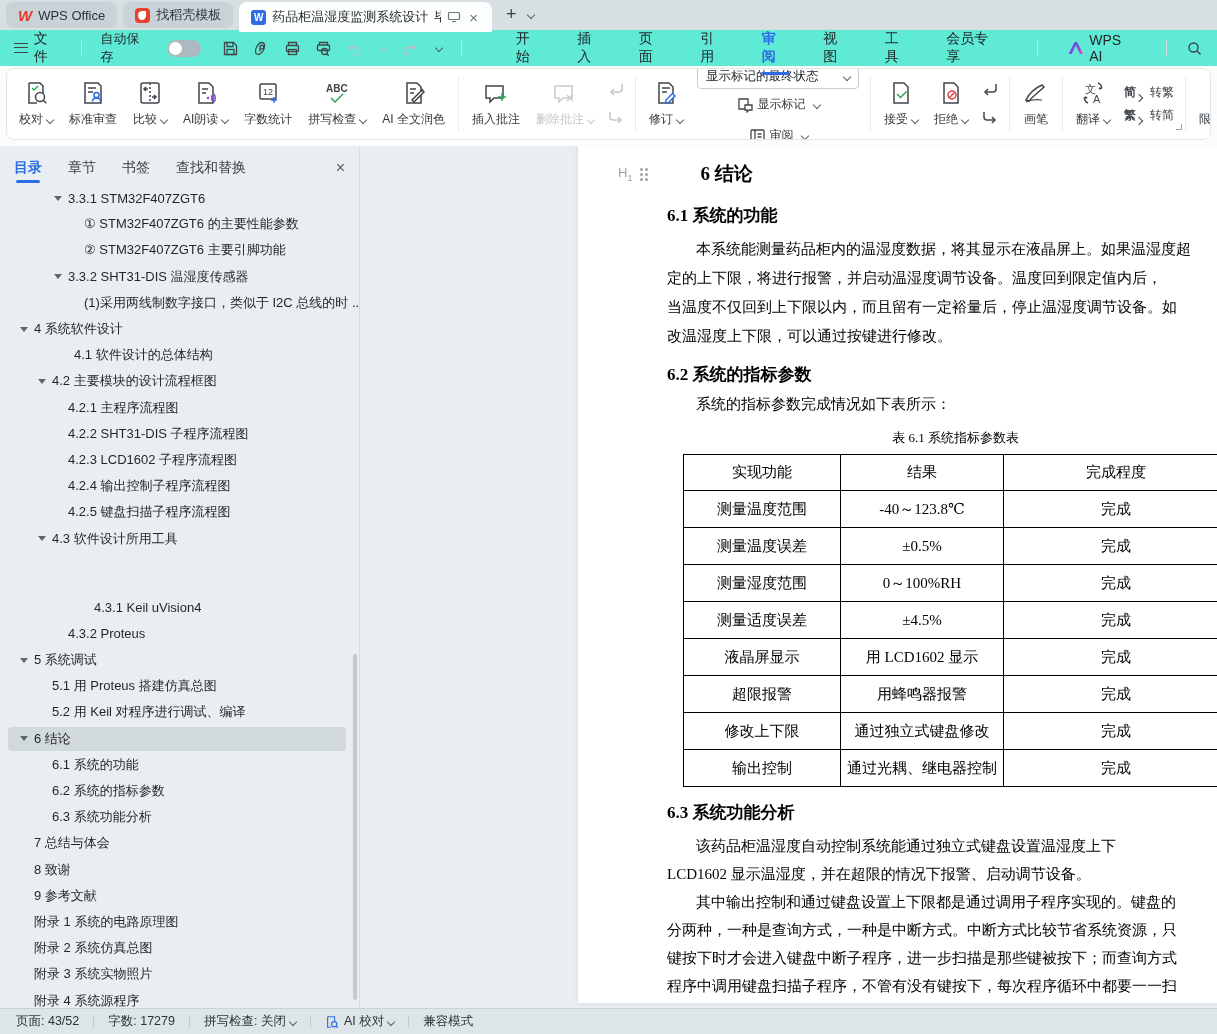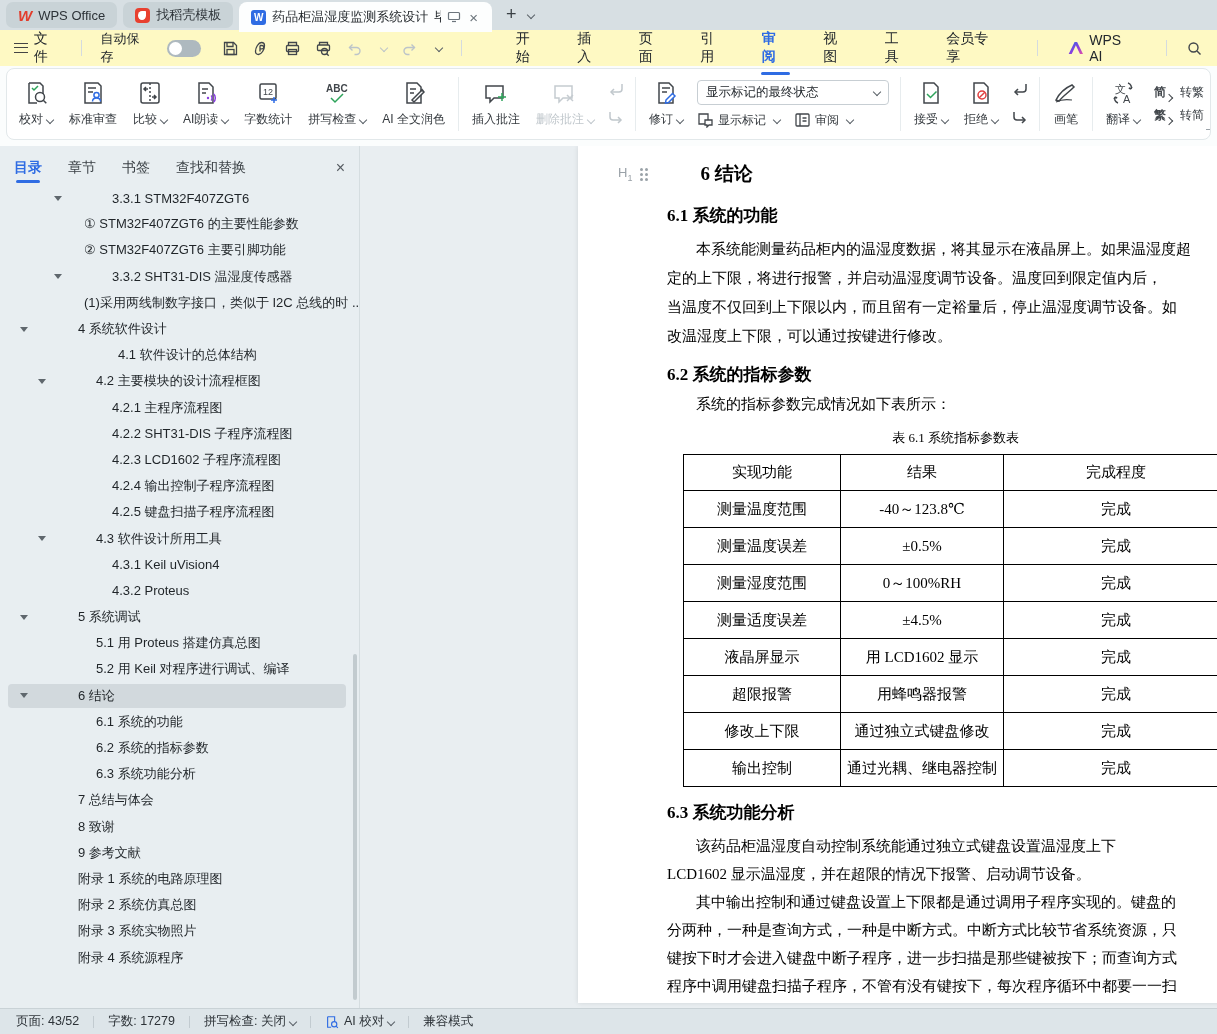--- a/index.html
+++ b/index.html
@@ -17,21 +17,21 @@
   .docw-ic { width:15px; height:15px; border-radius:3px; background:#2f6ce3; color:#fff; font-size:10px; font-weight:700; display:flex; align-items:center; justify-content:center; }
   .tab-title { max-width:168px; white-space:nowrap; overflow:hidden; }
   .half-char { display:inline-block; width:7px; overflow:hidden; vertical-align:bottom; white-space:nowrap; }
   .mini-ic { color:#6c757c; display:inline-flex; align-items:center; }
   .tab-x { color:#6c757c; font-size:15px; padding:0 2px; }
   .tb-plus { font-size:18px; color:#3a4045; padding:0 8px 2px; }
   .cv { display:inline-block; width:6px; height:6px; border-right:1.4px solid #5a6168; border-bottom:1.4px solid #5a6168; transform:rotate(45deg); margin-left:4px; vertical-align:2px; }
   .cv.up { transform:rotate(-135deg); vertical-align:-2px; }
 
   
-  .menubar { height:36px; background:#fef9c3; display:flex; align-items:center; padding:0 14px;gap:7px; }
+  .menubar { height:36px; background:#5eead4; display:flex; align-items:center; padding:0 14px;gap:7px; }
   .hamb { width:14px; height:10px; border-top:1.6px solid #444; border-bottom:1.6px solid #444; position:relative; margin-right:6px; }
   .hamb::after{ content:''; position:absolute; left:0; right:0; top:3.2px; border-top:1.6px solid #444; }
   .mb-file { display:flex; align-items:center; font-size:14px; color:#23282d; }
   .vdiv { width:1px; height:16px; background:#d4dbdf; margin:0 12px; }
   .autosave { font-size:13px; color:#23282d; margin-right:8px; }
   .toggle { width:34px; height:17px; border-radius:9px; background:#aeb9bf; position:relative; display:inline-block; }
   .toggle::after { content:''; position:absolute; left:2px; top:2px; width:13px; height:13px; border-radius:50%; background:#fff; }
   .qicons { display:flex; align-items:center; gap:14px; margin-left:14px; color:#41464b; }
   .qicons .dis { color:#bcc4c9; }
   .menus { display:flex; align-items:center; gap:0; margin-left:18px; }
@@ -44,22 +44,22 @@
   .ribbon-strip { height:80px; background:#fbfdfd; padding:2px 6px 6px; }
   .ribbon { height:72px; background:#fff; border:1px solid #e2e8ea; border-radius:8px; display:flex; align-items:center; padding:0 4px; overflow:hidden; }
   .rb-div { width:1px; height:54px; background:#e7ecee; margin:0 5px; flex:none; }
   .rbtn { display:flex; flex-direction:column; align-items:center; justify-content:center; gap:5px; padding:0 8px; height:66px; flex:none; }
   .rbtn svg { display:block; }
   .rlbl { font-size:12px; color:#33383d; white-space:nowrap; display:flex; align-items:center; }
   .rbtn.dis .rlbl { color:#c0c7cc; }
   .rbtn.dis .cv { border-color:#c0c7cc; }
   .nav-stack { display:flex; flex-direction:column; justify-content:center; gap:10px; padding:0 4px; flex:none; }
   .rev-col { display:flex; flex-direction:column; justify-content:center; gap:7px; padding:0 6px; flex:none; }
-  .rb-select { width:192px; height:25px; border:1px solid #c7ced3; border-radius:4px; background:#fff; display:flex; align-items:center; justify-content:space-between; padding:0 8px; font-size:12.5px; color:#23282d; }
-  .mini-row { display:flex; gap:14px; }
+  .rb-select { width:162px; height:25px; border:1px solid #c7ced3; border-radius:4px; background:#fff; display:flex; align-items:center; justify-content:space-between; padding:0 8px; font-size:12.5px; color:#23282d; }
+  .mini-row { display:flex; align-items:center; gap:14px;flex-direction:column; }
   .mini-btn { display:flex; align-items:center; gap:4px; font-size:12px; color:#33383d; white-space:nowrap; }
   .conv-col { display:flex; flex-direction:column; gap:6px; justify-content:center; padding:0 6px; flex:none; position:relative; }
   .conv-item { display:flex; align-items:center; gap:4px; font-size:12px; color:#33383d; white-space:nowrap; }
   .conv-ch { font-size:12px; color:#41464b; position:relative; font-weight:600; }
   .conv-ch::after { content:''; position:absolute; right:-6px; bottom:0; width:5px; height:5px; border-right:1.3px solid #41464b; border-top:1.3px solid #41464b; transform:rotate(45deg); }
   .corner-arrow { position:absolute; right:-2px; bottom:-6px; width:6px; height:6px; border-right:1.3px solid #9aa2a8; border-bottom:1.3px solid #9aa2a8; }
 
   
   .content { display:flex; height:862px; }
   .sidebar { width:360px; background:#e8eef1; border-right:1px solid #d5dde0; position:relative; overflow:hidden; flex:none; }
@@ -68,21 +68,21 @@
   .sb-tab.active { color:#2f6ce3; font-weight:600; }
   .sb-tab.active::after { content:''; position:absolute; left:2px; right:2px; bottom:0; height:3px; border-radius:2px; background:#2f6ce3; }
   .sb-close { margin-left:auto; color:#555b61; font-size:16px; padding-bottom:6px; }
   .sb-tools { display:flex; align-items:center; padding:4px 10px 8px; position:relative; z-index:3; background:#e8eef1; }
   .sq-btn { width:31px; height:28px; background:#fff; border:1px solid #d2d9dd; border-radius:6px; display:flex; align-items:center; justify-content:center; margin-right:7px; color:#41464b; }
   .plus-g { position:relative; width:11px; height:11px; }
   .plus-g::before { content:''; position:absolute; left:0; right:0; top:5px; border-top:1.6px solid #41464b; }
   .plus-g.plus::after { content:''; position:absolute; top:0; bottom:0; left:5px; border-left:1.6px solid #41464b; }
   .ai-toc-btn { margin-left:auto; height:30px; background:#fff; border:1px solid #d2d9dd; border-radius:6px; display:flex; align-items:center; gap:5px; padding:0 10px; font-size:13px; color:#23282d; }
   .toc-list { margin-top:-6px; position:relative; z-index:1; }
-  .toc-row { height:26.2px; display:flex; align-items:center; white-space:nowrap; overflow:hidden; position:relative; font-size:13px; color:#1f2428;gap:44px; }
+  .toc-row { height:26.2px; display:flex; align-items:center; white-space:nowrap; overflow:hidden; position:relative; font-size:13px; color:#1f2428; }
   .toc-row .tri { width:0; height:0; border-left:4px solid transparent; border-right:4px solid transparent; border-top:5px solid #5f676d; margin-right:6px; flex:none; }
   .toc-row .tri-sp { width:14px; flex:none; }
   .toc-row.sel::before { content:''; position:absolute; left:8px; right:13px; top:1px; bottom:1px; background:#d2d9dd; border-radius:4px; z-index:-1; }
   .sb-scroll { position:absolute; right:2px; top:508px; width:4px; height:346px; border-radius:2px; background:#c2cbcf; }
 
   .docarea { flex:1; position:relative; overflow:hidden; background:#e9eef1; }
   .page { position:absolute; left:218px; top:0; width:706px; height:857px; background:#fff; box-shadow:0 0 5px rgba(0,0,0,.10); overflow:hidden; font-family:"Liberation Serif","DejaVu Serif",serif; color:#000; }
   .h1row { margin:16px 0 0 40px; display:flex; align-items:center; gap:8px; height:24px; }
   .h1-mark { font-family:"Liberation Sans",sans-serif; color:#9aa2a8; font-size:13px; }
   .h1-mark sub { font-size:9px; }
@@ -535,21 +535,21 @@
           <span>4.2.4 输出控制子程序流程图</span>
         </div>
         <div class="toc-row" style="padding-left: 54px;">
           <span class="tri-sp"></span>
           <span>4.2.5 键盘扫描子程序流程图</span>
         </div>
         <div class="toc-row" style="padding-left: 38px;">
           <span class="tri"></span>
           <span>4.3 软件设计所用工具</span>
         </div>
-        <div class="toc-row" style="padding-left: 54px;">
+        <div class="toc-row" style="padding-left: 80px; margin-top: 43px;">
           <span class="tri-sp"></span>
           <span>4.3.1 Keil uVision4</span>
         </div>
         <div class="toc-row" style="padding-left: 54px;">
           <span class="tri-sp"></span>
           <span>4.3.2 Proteus</span>
         </div>
         <div class="toc-row" style="padding-left: 20px;">
           <span class="tri"></span>
           <span>5 系统调试</span>

